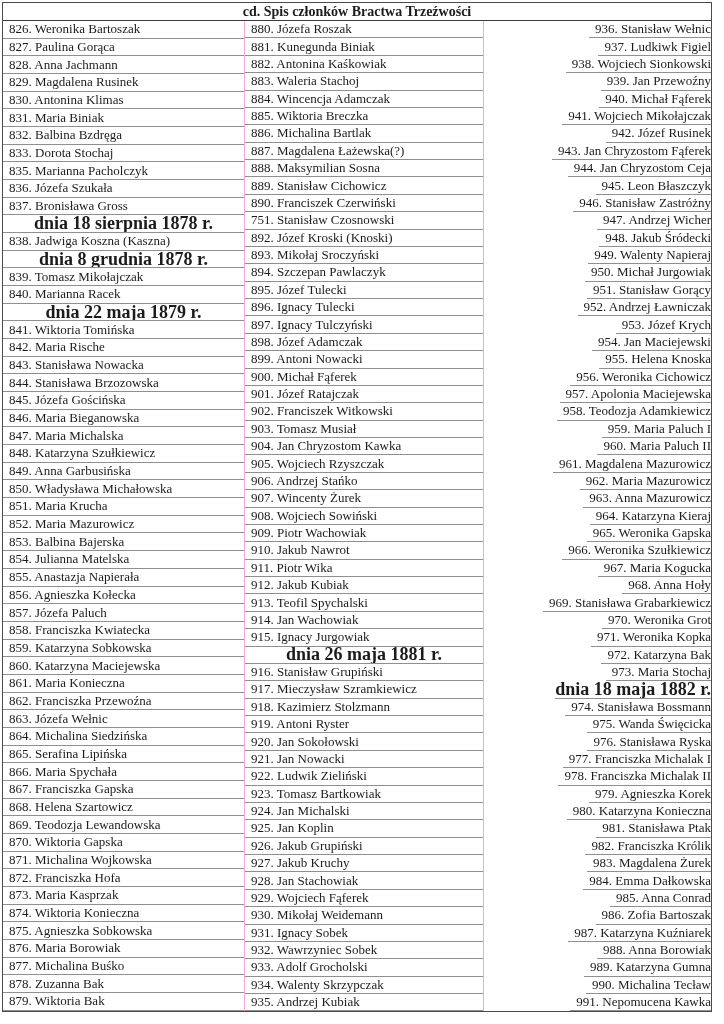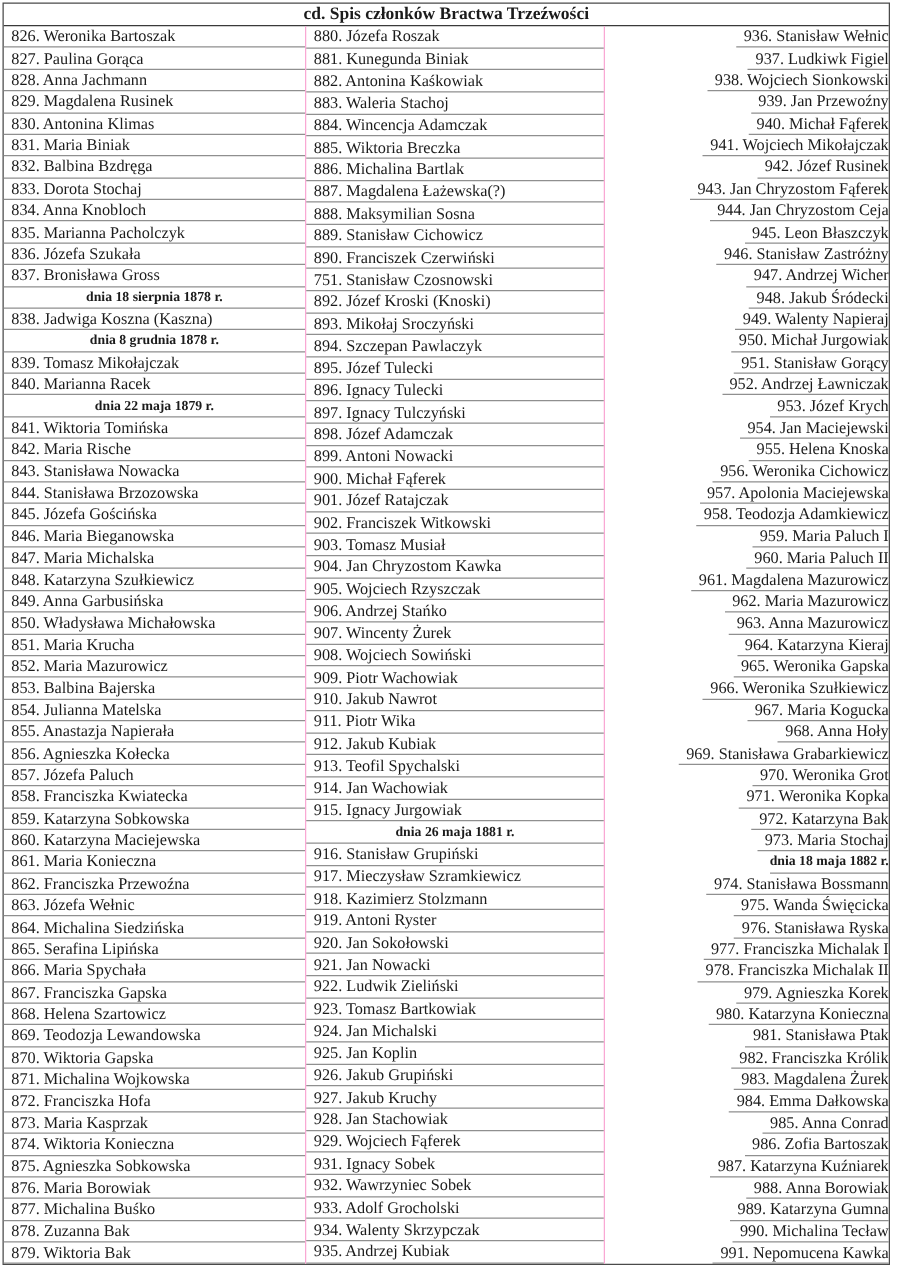--- a/index.html
+++ b/index.html
@@ -62,40 +62,39 @@
     align-items: center;
     white-space: nowrap;
     overflow: hidden;
     box-sizing: border-box;
   }
   .row:last-child { border-bottom: 1px solid #8f8f8f; }
   .row.date {
     justify-content: center;
     padding-left: 0;
     font-weight: bold;
-    font-size: 11px;
+    font-size: 18px;
   }
 </style>
 </head>
 <body>
 
 <div class="page">
   <div class="member-table">
     <div class="title-row">cd. Spis członków Bractwa Trzeźwości</div>
     <div class="columns">
       <div class="column">
           <div class="row">826. Weronika Bartoszak</div>
           <div class="row">827. Paulina Gorąca</div>
           <div class="row">828. Anna Jachmann</div>
           <div class="row">829. Magdalena Rusinek</div>
           <div class="row">830. Antonina Klimas</div>
           <div class="row">831. Maria Biniak</div>
           <div class="row">832. Balbina Bzdręga</div>
           <div class="row">833. Dorota Stochaj</div>
-          <div class="row">834. Anna Knobloch</div>
           <div class="row">835. Marianna Pacholczyk</div>
           <div class="row">836. Józefa Szukała</div>
           <div class="row">837. Bronisława Gross</div>
           <div class="row date">dnia 18 sierpnia 1878 r.</div>
           <div class="row">838. Jadwiga Koszna (Kaszna)</div>
           <div class="row date">dnia 8 grudnia 1878 r.</div>
           <div class="row">839. Tomasz Mikołajczak</div>
           <div class="row">840. Marianna Racek</div>
           <div class="row date">dnia 22 maja 1879 r.</div>
           <div class="row">841. Wiktoria Tomińska</div>
@@ -183,20 +182,21 @@
           <div class="row">920. Jan Sokołowski</div>
           <div class="row">921. Jan Nowacki</div>
           <div class="row">922. Ludwik Zieliński</div>
           <div class="row">923. Tomasz Bartkowiak</div>
           <div class="row">924. Jan Michalski</div>
           <div class="row">925. Jan Koplin</div>
           <div class="row">926. Jakub Grupiński</div>
           <div class="row">927. Jakub Kruchy</div>
           <div class="row">928. Jan Stachowiak</div>
           <div class="row">929. Wojciech Fąferek</div>
+          <div class="row">930. Mikołaj Weidemann</div>
           <div class="row">931. Ignacy Sobek</div>
           <div class="row">932. Wawrzyniec Sobek</div>
           <div class="row">933. Adolf Grocholski</div>
           <div class="row">934. Walenty Skrzypczak</div>
           <div class="row">935. Andrzej Kubiak</div>
         </div>
       <div class="column">
           <div class="row">936. Stanisław Wełnic</div>
           <div class="row">937. Ludkiwk Figiel</div>
           <div class="row">938. Wojciech Sionkowski</div>

